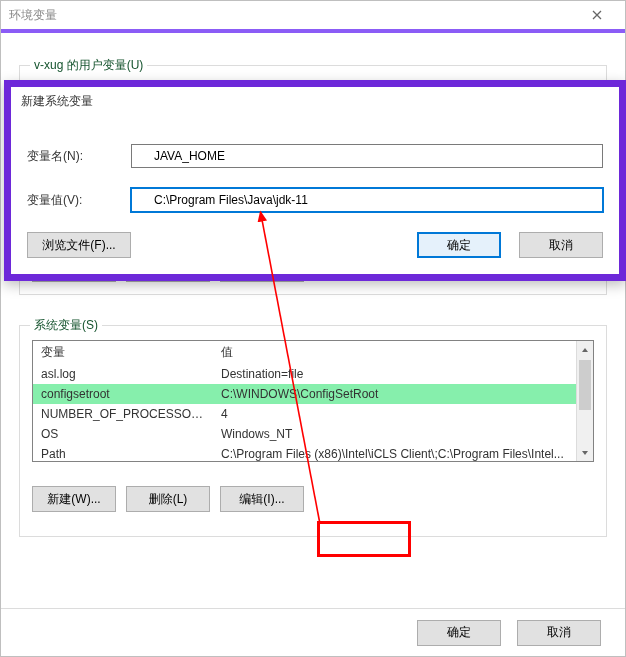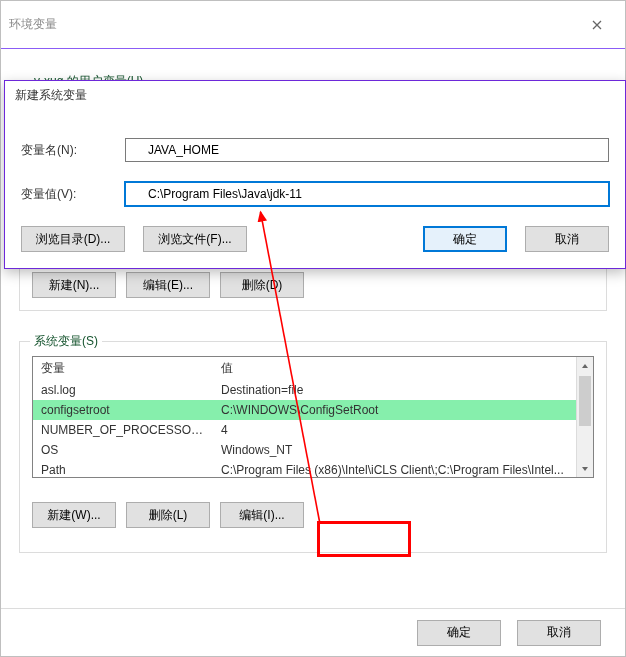--- a/index.html
+++ b/index.html
@@ -14,25 +14,25 @@
     color: #333;
   }
   
   .win-env {
     position: absolute;
     left: 0; top: 0; right: 0; bottom: 0;
     border: 1px solid #bfbfbf;
     background: #fff;
   }
   .titlebar {
-    height: 48px;
+    height: 30px;
     display: flex;
     align-items: center;
     padding: 14px 8px;
-    border-bottom: 1px solid #8b5cf6;
+    border-bottom: 4px solid #8b5cf6;
     color: #888;
   }
   .titlebar .spacer { flex: 1; }
   .titlebar .close {
     width: 40px; height: 22px;
     display: flex; align-items: center; justify-content: center;
     color: #888;
   }
   .env-body { padding: 12px 18px 12px 18px; }
   .groupbox {
@@ -124,21 +124,21 @@
     padding-right: 24px;
     background: #fff;
   }
 
   
   .win-new {
     position: absolute;
     left: 4px; top: 80px;
     width: 622px;
     background: #fff;
-    border: 1px solid #6d28d9;
+    border: 7px solid #6d28d9;
     box-shadow: 0 4px 12px rgba(0,0,0,0.25);
     z-index: 10;
   }
   .new-title {
     padding: 6px 10px 8px 10px;
     font-size: 12px;
     color: #333;
   }
   .new-body {
     padding: 6px 16px 14px 16px;
@@ -292,21 +292,20 @@
   <div class="new-body">
     <div class="form-row">
       <label>变量名(N):</label>
       <input type="text" value="JAVA_HOME" style="">
     </div>
     <div class="form-row">
       <label>变量值(V):</label>
       <input type="text" id="val-input" class="focused" value="C:\Program Files\Java\jdk-11" style="">
     </div>
     <div class="btns-row">
-      <button class="winbtn" style="min-width:104px">浏览目录(D)...</button>
       <button class="winbtn" style="min-width:104px">浏览文件(F)...</button>
       <span class="spacer"></span>
       <button class="winbtn primary" style="min-width:84px">确定</button>
       <button class="winbtn" style="min-width:84px">取消</button>
     </div>
   </div>
 </div>
 
 <div class="red-box" id="redbox" style="left: 317px; top: 521px; width: 94px; height: 36px;"></div>
 <svg class="annot">

